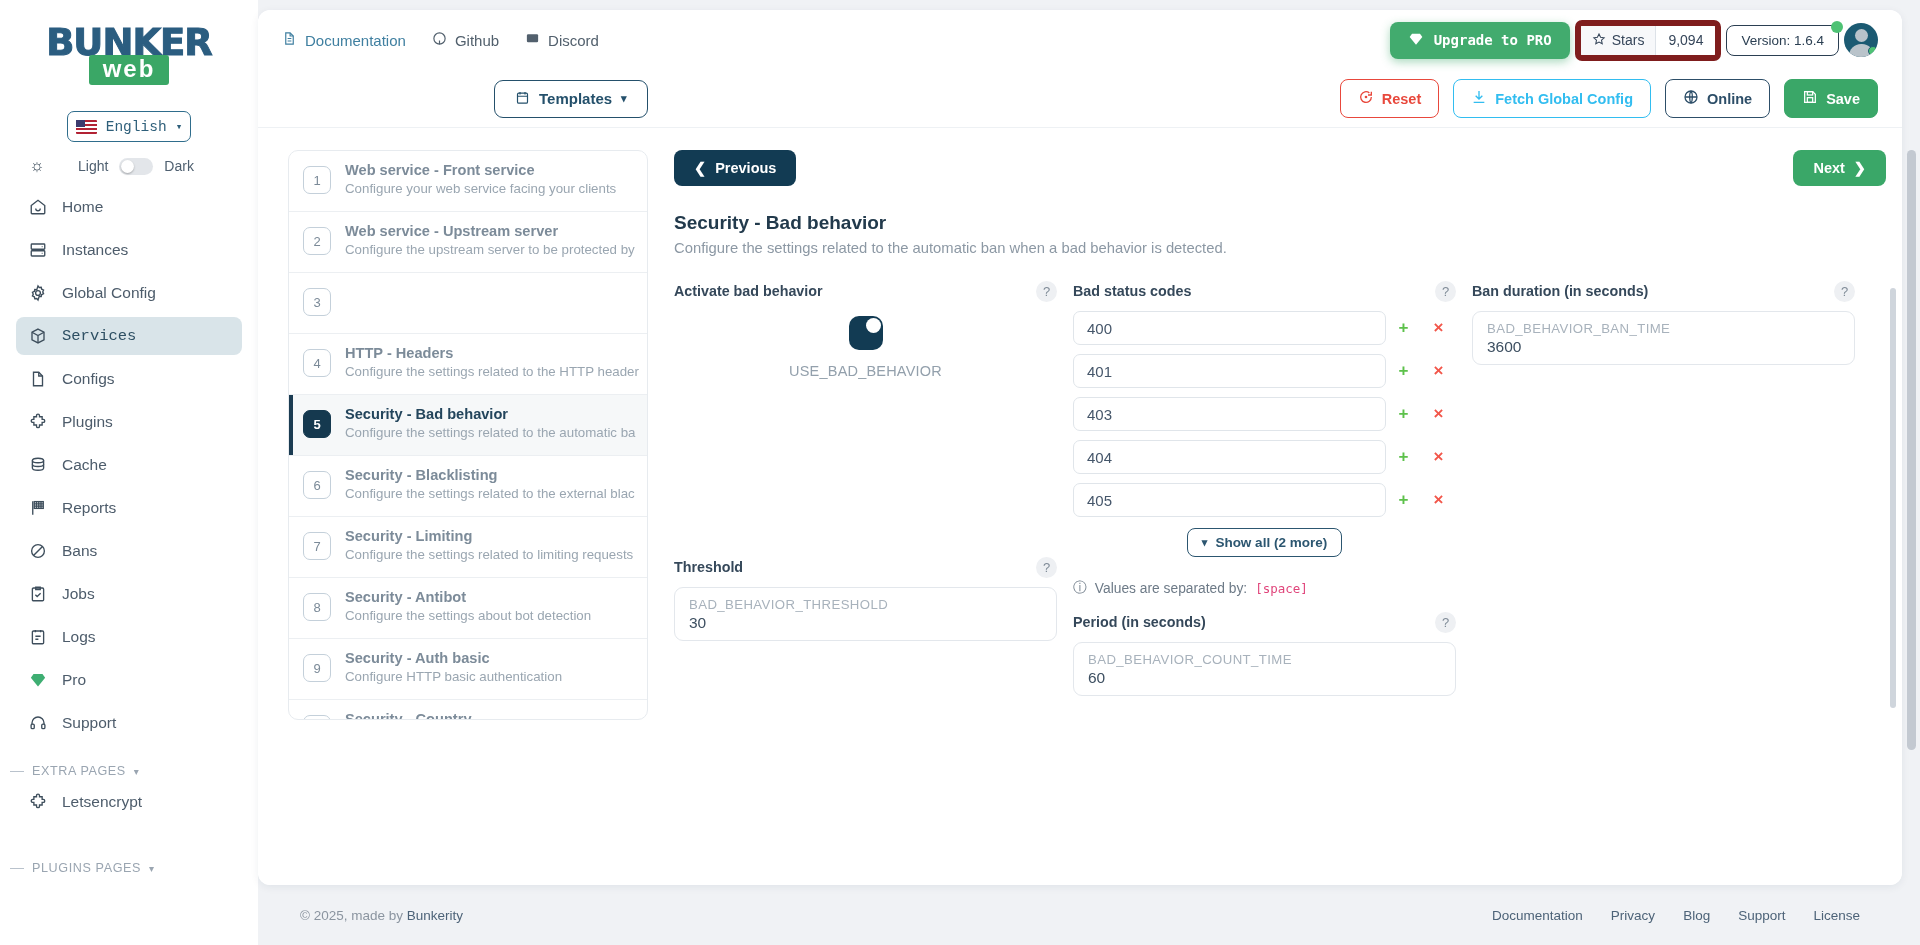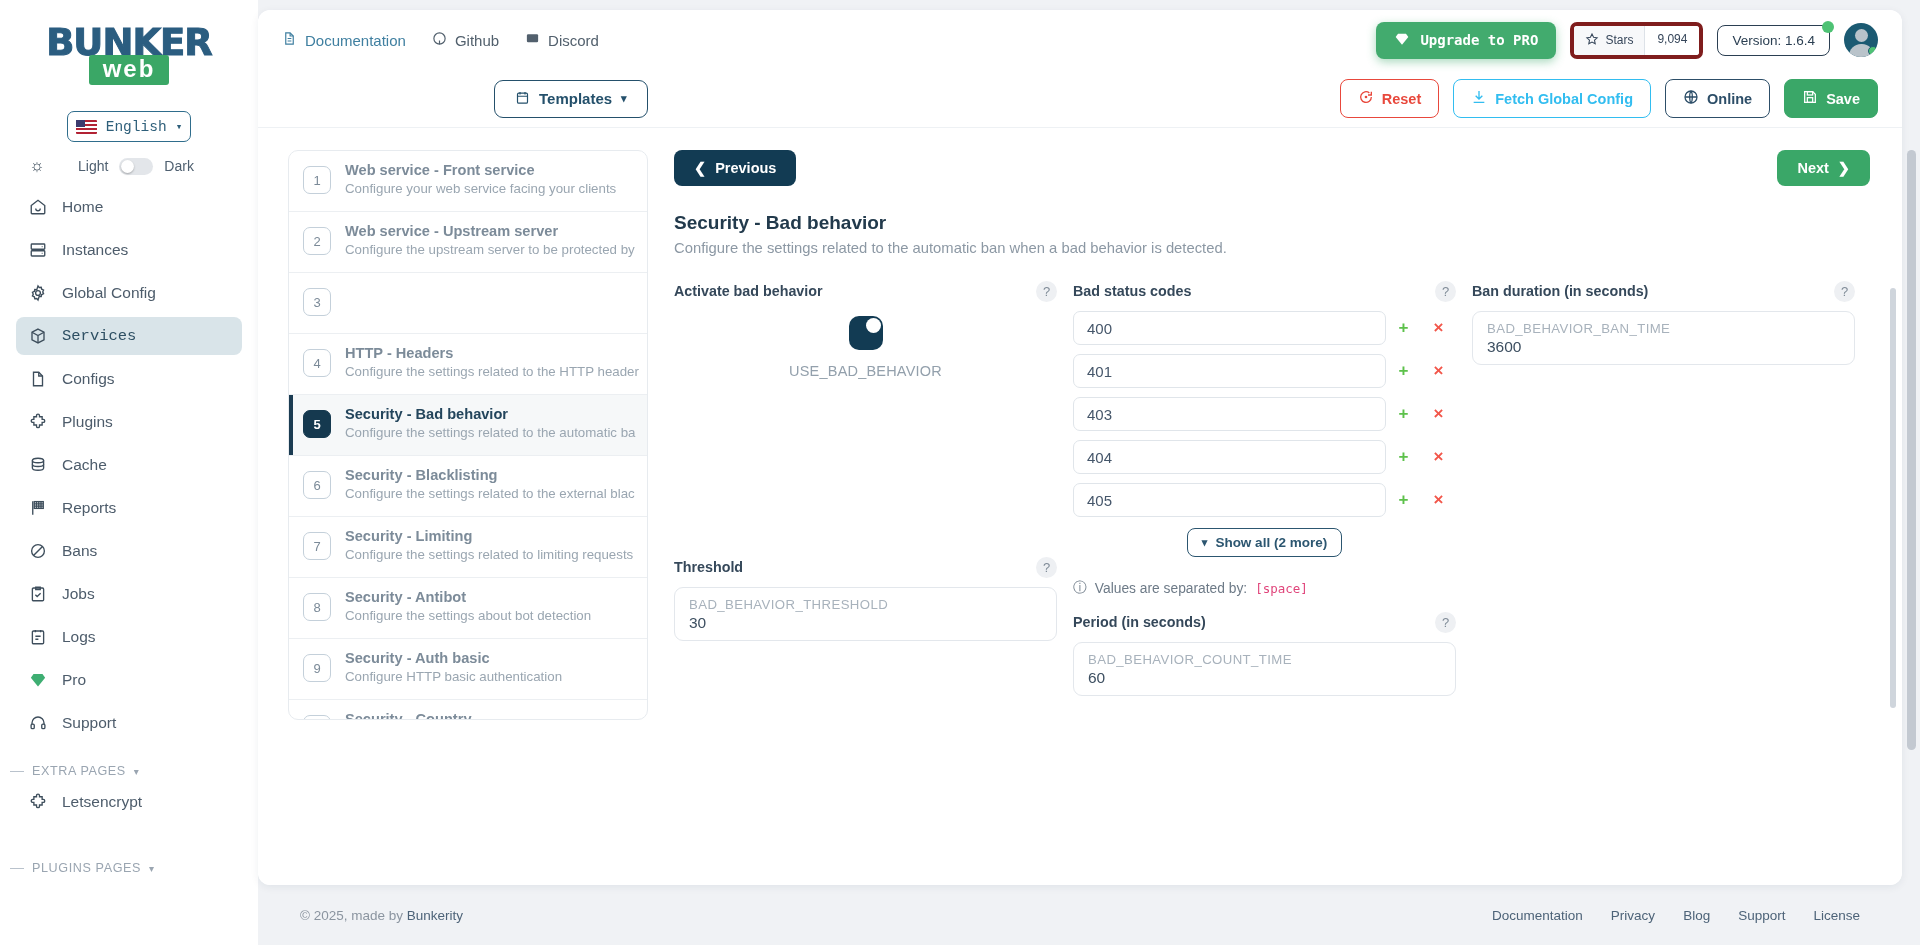--- a/index.html
+++ b/index.html
@@ -115,32 +115,32 @@
   #topbar {
     height: 60px; display:flex; align-items:center; padding: 0 24px;
     border-radius: 12px 12px 0 0;
     position: relative; z-index: 3;
     background:#fff;
   }
   .toplinks { display:flex; align-items:center; gap: 26px; }
   .toplink { display:flex; align-items:center; gap:8px; font-size:15px; color:#52606d; cursor:pointer; }
   .toplink.active { color:#3f7fa0; }
   .toplink svg { width:15px; height:15px; }
-  .topright { margin-left:auto; display:flex; align-items:center; gap:14px; }
+  .topright { margin-left:auto; display:flex; align-items:center; gap:5px; }
   .btn-pro {
     display:flex; align-items:center; gap:10px;
     background:#42ab6e; color:#fff;
     font-family: "DejaVu Sans Mono", monospace;
     font-size: 14px; font-weight:700;
     padding: 9px 18px; border-radius: 8px; cursor:pointer;
     box-shadow: 0 3px 10px rgba(66,171,110,.45);
   }
   .stars-box {
-    display:flex; align-items:stretch; border:4px solid #7f1d1d; border-radius:7px; overflow:hidden;
-    font-size:12px; color:#36465a; cursor:pointer;
+    display:flex; align-items:stretch; border:6px solid #7f1d1d; border-radius:7px; overflow:hidden;
+    font-size:14px; color:#36465a; cursor:pointer;
   }
   .stars-box .s1 { display:flex; align-items:center; gap:6px; padding:6px 11px; background:#f7f8fa; }
   .stars-box .s2 { padding:6px 12px; background:#fff; border-left:1px solid #dde2e8; }
   .ver-box {
     border:1px solid #2b3f52; border-radius:8px; padding:7px 14px;
     font-size:13.5px; color:#2b3f52; position:relative; cursor:pointer;
   }
   .ver-dot {
     position:absolute; right:-5px; top:-5px; width:12px; height:12px;
     border-radius:50%; background:#4ec274;
@@ -215,21 +215,21 @@
   .step.active .step-title { color:#23455c; }
   .step-desc { font-size:13.3px; color:#9aa6b1; white-space:nowrap; margin-top:2px; }
 
   
   #formpanel { flex:1 1 auto; padding: 22px 26px 0 26px; position:relative; }
   .nav-btn {
     display:flex; align-items:center; gap:9px;
     border-radius:8px; padding:10px 20px; font-size:14.5px; font-weight:700; cursor:pointer; color:#fff;
   }
   .prev { background:#123b53; }
-  .next { background:#3aa768; position:absolute; right:32px; top:22px; }
+  .next { background:#3aa768; position:absolute; right:16px; top:22px; }
   .sec-title { font-size:19px; font-weight:700; color:#223a4c; margin-top: 26px; }
   .sec-sub { font-size:14.8px; color:#8c98a4; margin-top: 6px; }
 
   .grid { display:flex; gap: 16px; margin-top: 24px; }
   .col { width: 383px; flex:0 0 383px; }
   .field-head {
     display:flex; align-items:center; justify-content:space-between; height: 22px;
   }
   .field-label { font-size:14.3px; font-weight:700; color:#35485a; }
   .qmark {

